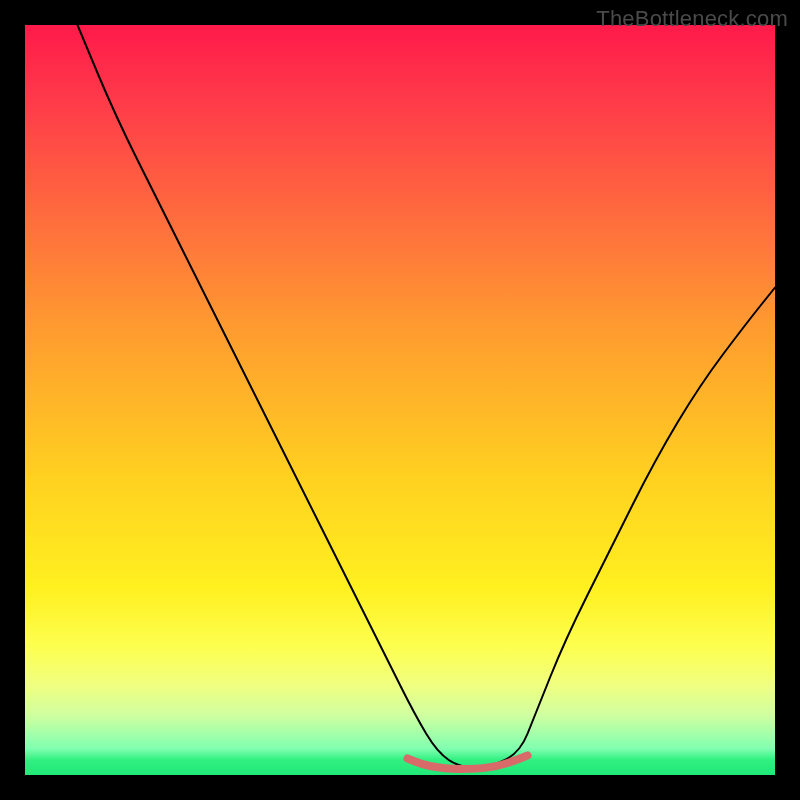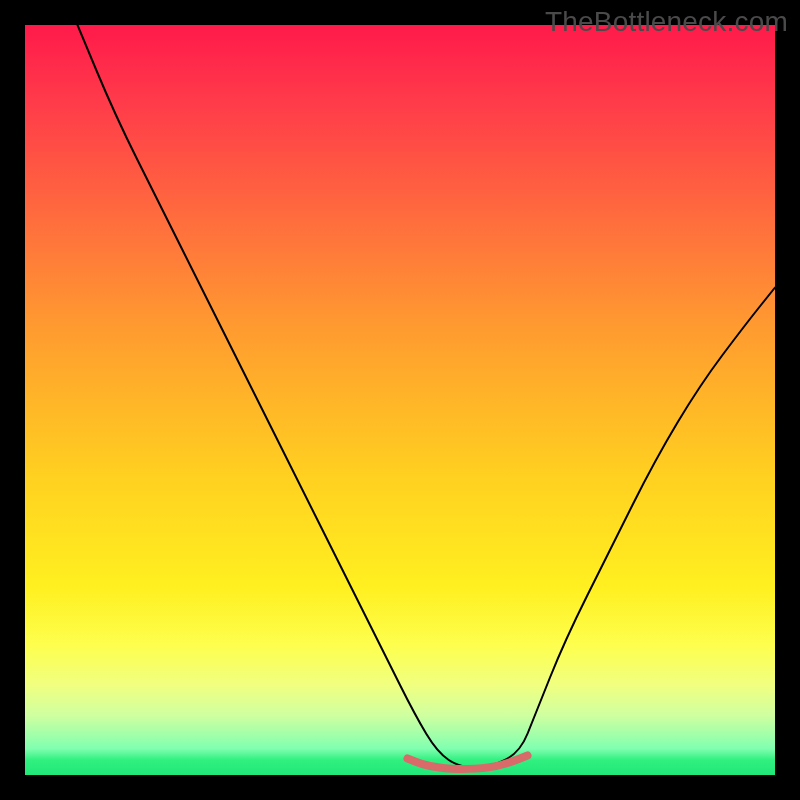--- a/index.html
+++ b/index.html
@@ -25,21 +25,21 @@
       #80ffb0 96.5%,
       #30f080 98%,
       #20e878 100%);
   }
   .plot-area svg { position: absolute; left: 0; top: 0; width: 100%; height: 100%; }
   .watermark {
     position: absolute;
     top: 6px;
     right: 12px;
     color: #4a4a4a;
-    font-size: 28px;
+    font-size: 22px;
     font-weight: 500;
     letter-spacing: 0.2px;
   }
 </style>
 </head>
 <body>
 
 <div class="container">
   <div class="plot-area">
     <svg viewBox="0 0 750 750" preserveAspectRatio="none">

